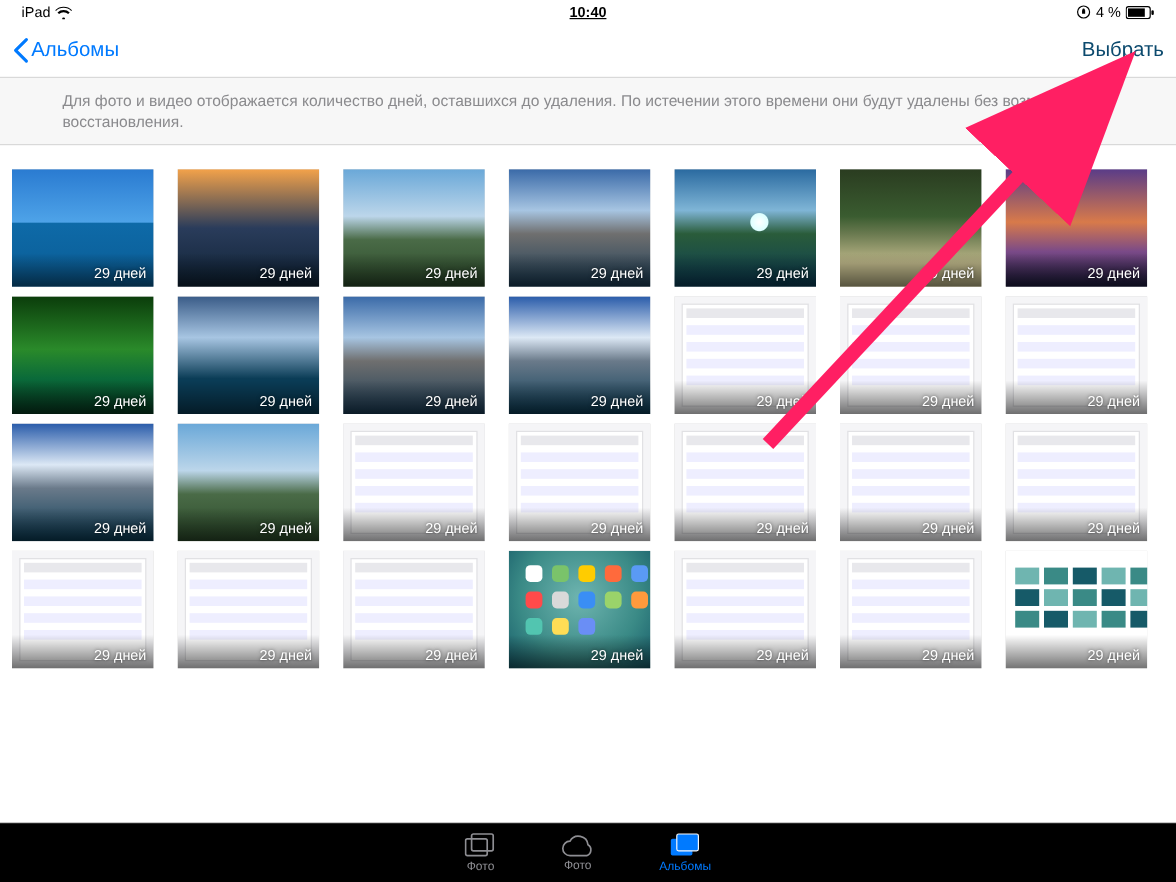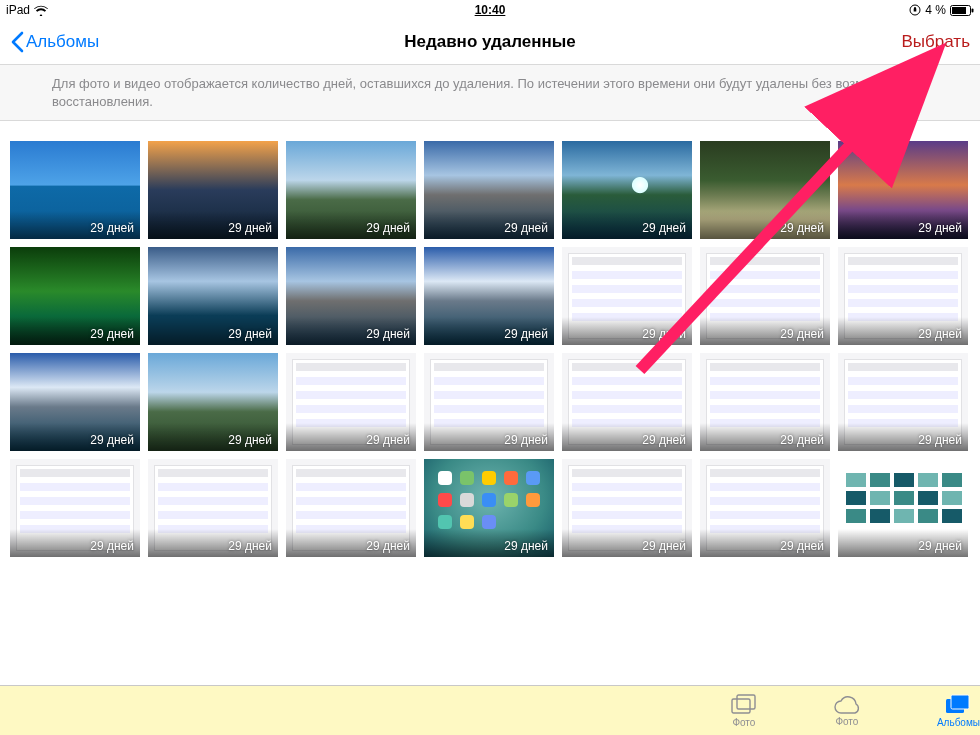--- a/index.html
+++ b/index.html
@@ -1,33 +1,33 @@
 <!DOCTYPE html>
 <html><head>
 <meta charset="utf-8">
 <style>
   * { box-sizing: border-box; margin: 0; padding: 0; }
   html, body { width: 980px; height: 735px; font-family: -apple-system, "Helvetica Neue", Arial, sans-serif; background: #fff; overflow: hidden; }
 
-  .status-bar { height: 20px; display: flex; align-items: center; justify-content: space-between; padding: 0 6px; font-size: 12px; color: #000; }
+  .status-bar { height: 20px; display: flex; align-items: center; justify-content: space-between; padding: 0 18px; font-size: 12px; color: #000; }
   .status-left, .status-right { display: flex; align-items: center; gap: 4px; }
   .status-center { position: absolute; left: 50%; transform: translateX(-50%); font-weight: 600; text-decoration: underline; }
   .wifi-icon svg, .lock-icon svg, .battery-icon svg { display: block; }
 
   .nav-bar { height: 44px; display: flex; align-items: center; justify-content: space-between; padding: 0 10px; position: relative; border-bottom: 0; }
   .nav-back { display: flex; align-items: center; color: #007aff; font-size: 17px; cursor: pointer; }
   .nav-back svg { margin-right: 2px; }
   .nav-title { position: absolute; left: 50%; transform: translateX(-50%); font-size: 17px; font-weight: 600; color: #000; }
-  .nav-select { color: #b91c1c; font-size: 17px; cursor: pointer; }
+  .nav-select { color: #0c4a6e; font-size: 17px; cursor: pointer; }
 
   .info-banner { background: #f7f7f7; border-top: 1px solid #d9d9d9; border-bottom: 1px solid #d9d9d9; padding: 10px 52px; font-size: 13px; color: #8a8a8d; line-height: 1.35; }
 
   .grid-wrap { padding: 20px 10px 0 10px; height: 568px; overflow: hidden; }
   .grid { display: grid; grid-template-columns: repeat(7, 130px); gap: 8px 8px; }
-  .thumb { width: 130px; height: 98px; position: relative; overflow: hidden; background: #ddd; cursor: pointer; text-align: center; }
+  .thumb { width: 118px; height: 98px; position: relative; overflow: hidden; background: #ddd; cursor: pointer; text-align: center; }
   .thumb .img { position: absolute; inset: 0; }
   .thumb .shade { position: absolute; left:0; right:0; bottom:0; height: 28px; background: linear-gradient(to top, rgba(0,0,0,.55), rgba(0,0,0,0)); }
   .thumb .days { position: absolute; right: 6px; bottom: 4px; color: #fff; font-size: 12px; text-shadow: 0 0 3px rgba(0,0,0,.6); }
 
   
   .sky-sea { background: linear-gradient(#2a7bd1 0%, #4ea3e8 45%, #0e6aa8 46%, #0a5c94 100%); }
   .pier    { background: linear-gradient(#f3a24a 0%, #2a3c5b 50%, #0e2235 100%); }
   .mtn1    { background: linear-gradient(#6aa8d8 0%, #bcd6ea 40%, #4a6b47 60%, #2b4a2a 100%); }
   .mtn2    { background: linear-gradient(#3a6aa8 0%, #a7c5e2 35%, #6f6f6f 55%, #1a3c56 100%); }
   .lake    { background: radial-gradient(circle at 60% 45%, #fff 0%, #dff 8%, transparent 9%), linear-gradient(#2a6aa0 0%, #7fb5d6 35%, #2a5c3a 55%, #0a3c56 100%); }
@@ -42,21 +42,21 @@
   .homescr { background: radial-gradient(ellipse at 50% 40%, #6fb5b0 0%, #3a8a86 60%, #165a68 100%); }
   .homescr::before { content:""; position:absolute; left:14px; top:12px; width:14px; height:14px; border-radius:4px; background:#fff; box-shadow: 22px 0 #7ac36a, 44px 0 #ffcc00, 66px 0 #ff6a3c, 88px 0 #5a9af5,
                0 22px #ff4a4a, 22px 22px #d9d9d9, 44px 22px #3a8ef5, 66px 22px #9ad36a, 88px 22px #ff9a3c,
                0 44px #52c5b0, 22px 44px #ffdd55, 44px 44px #6a8ef5; }
   .gallery { background:#fff; }
   .gallery::before { content:""; position:absolute; left:8px; top:14px; width:20px; height:14px; background:#6fb5b0; box-shadow: 24px 0 #3a8a86, 48px 0 #165a68, 72px 0 #6fb5b0, 96px 0 #3a8a86,
                0 18px #165a68, 24px 18px #6fb5b0, 48px 18px #3a8a86, 72px 18px #165a68, 96px 18px #6fb5b0,
                0 36px #3a8a86, 24px 36px #165a68, 48px 36px #6fb5b0, 72px 36px #3a8a86, 96px 36px #165a68; }
 
   
-  .tab-bar { position: absolute; left:0; right:0; bottom:0; height:50px; border-top:1px solid #c8c8c8; background:#fef9c3; display:flex; align-items:center; justify-content:flex-end; gap: 76px; }
+  .tab-bar { position: absolute; left:0; right:0; bottom:0; height:50px; border-top:1px solid #c8c8c8; background:#000000; display:flex; align-items:center; justify-content:center; gap: 54px; }
   .tab { display:flex; flex-direction:column; align-items:center; font-size:10px; color:#8e8e93; cursor:pointer; }
   .tab.active { color:#007aff; }
   .tab svg { margin-bottom:1px; }
 
   
   .annot { position:absolute; pointer-events:none; }
 </style>
 </head>
 <body>
 
@@ -88,21 +88,20 @@
   </div>
 </div>
 
 <div class="nav-bar">
   <div class="nav-back">
     <svg width="14" height="22" viewBox="0 0 14 22">
         <path d="M12 2L3 11l9 9" stroke="#007aff" stroke-width="2.6" fill="none" stroke-linecap="round" stroke-linejoin="round"></path>
       </svg>
     <span>Альбомы</span>
   </div>
-  <div class="nav-title">Недавно удаленные</div>
   <div class="nav-select">Выбрать</div>
 </div>
 
 <div class="info-banner">
   <span>Для фото и видео отображается количество дней, оставшихся до удаления. По истечении этого времени они будут удалены без возможности восстановления.</span>
 </div>
 
 <div class="grid-wrap">
   <div class="grid" id="grid">
       <div class="thumb">

